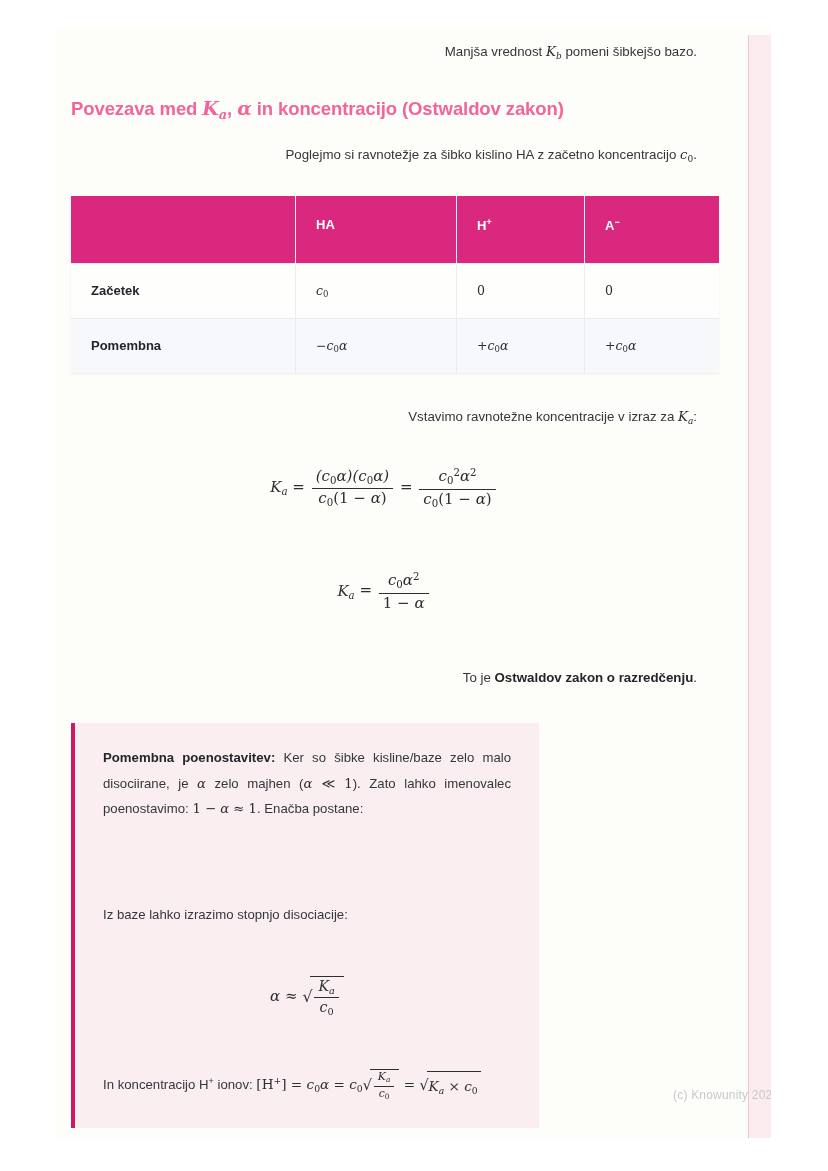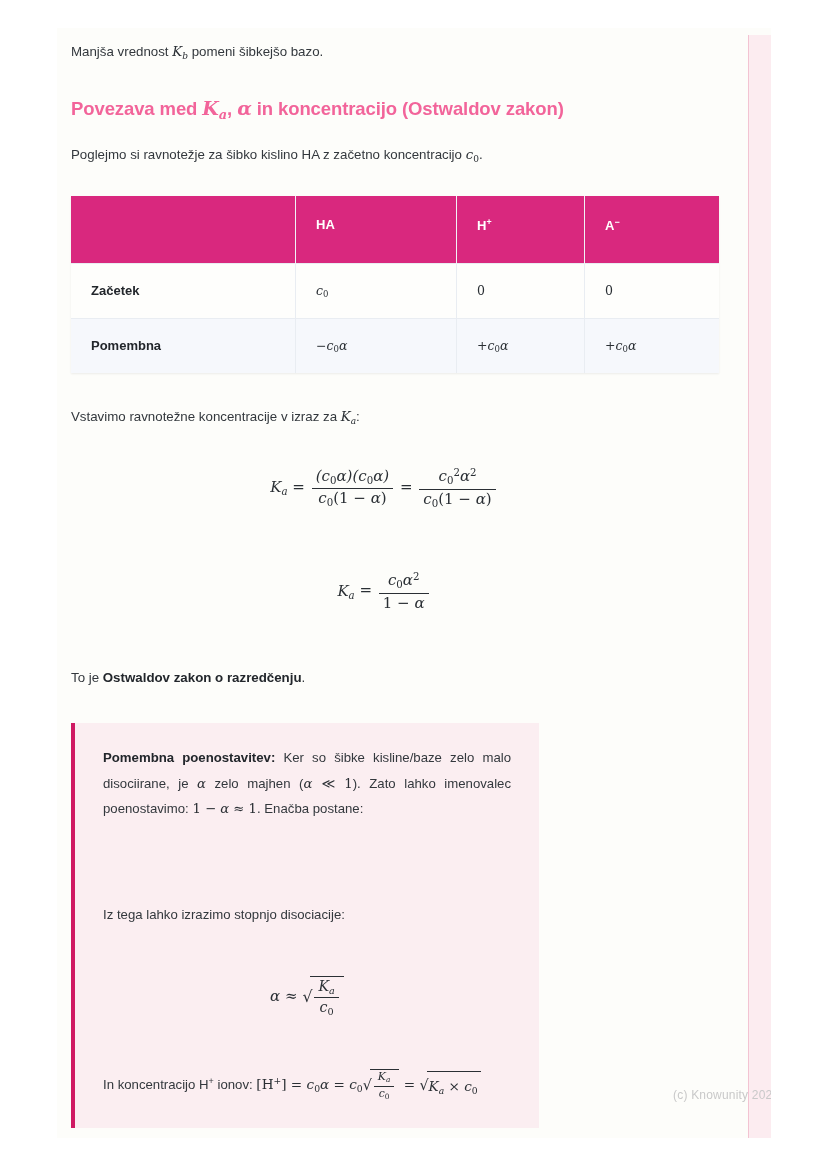--- a/index.html
+++ b/index.html
@@ -47,20 +47,21 @@
     box-sizing: border-box;
   }
 
   
   .para {
     font-size: 13.3px;
     line-height: 1.55;
     color: #33383d;
     margin: 0;
     padding: 0;
+    text-align: right;
   }
   .para b, .bold { font-weight: bold; color: #22262b; }
 
   h2.section-title {
     font-size: 18.5px;
     font-weight: bold;
     color: #f2649a;
     margin: 0;
     padding: 0;
     letter-spacing: -0.1px;
@@ -291,21 +292,21 @@
     <div class="callout">
 
       <p class="ctext"><b class="bold">Pomembna poenostavitev:</b><span> Ker so šibke kisline/baze zelo malo disociirane, je </span><span class="m">α</span><span> zelo majhen (</span><span class="m">α <span class="mup">≪ 1</span></span><span>). Zato lahko imenovalec poenostavimo: </span><span class="m"><span class="mup">1 − </span>α<span class="mup"> ≈ 1</span></span><span>. Enačba postane:</span></p>
 
       <div class="sp-30"></div>
 
 
       <div class="sp-40"></div>
       <div style="height:10px"></div>
 
-      <p class="ctext left">Iz tega lahko izrazimo stopnjo disociacije:</p>
+      <p class="ctext left">Iz baze lahko izrazimo stopnjo disociacije:</p>
 
       <div class="sp-40"></div>
       <div style="height:8px"></div>
 
       <div class="eq-block">
         <span class="m">α</span>
         <span class="mup" style="font-family:'DejaVu Serif',serif;">≈</span>
         <span class="sqrt">
           <span class="radical">√</span><span class="radicand"><span class="frac" style="font-size:0.95em;">
             <span class="num m">K<span class="sub">a</span></span>

